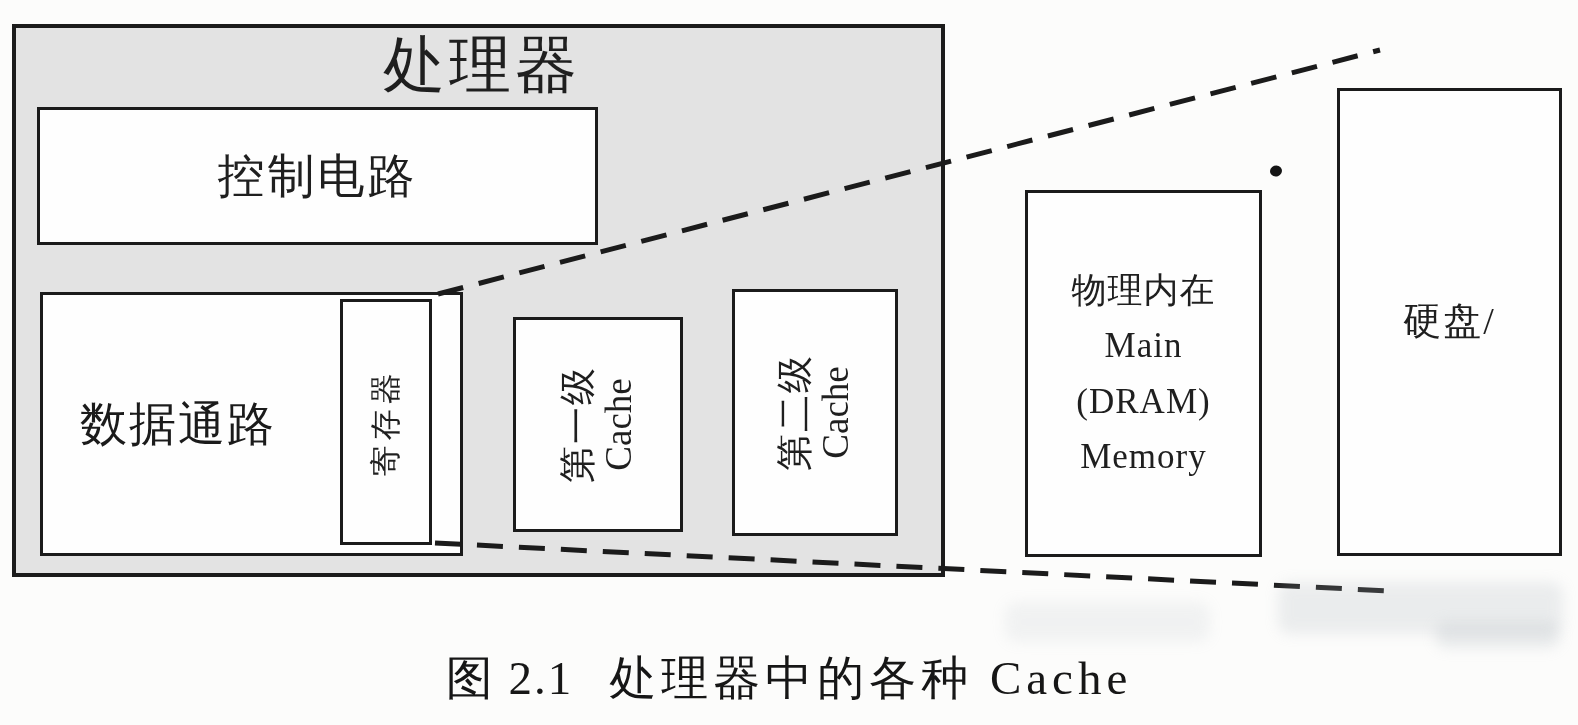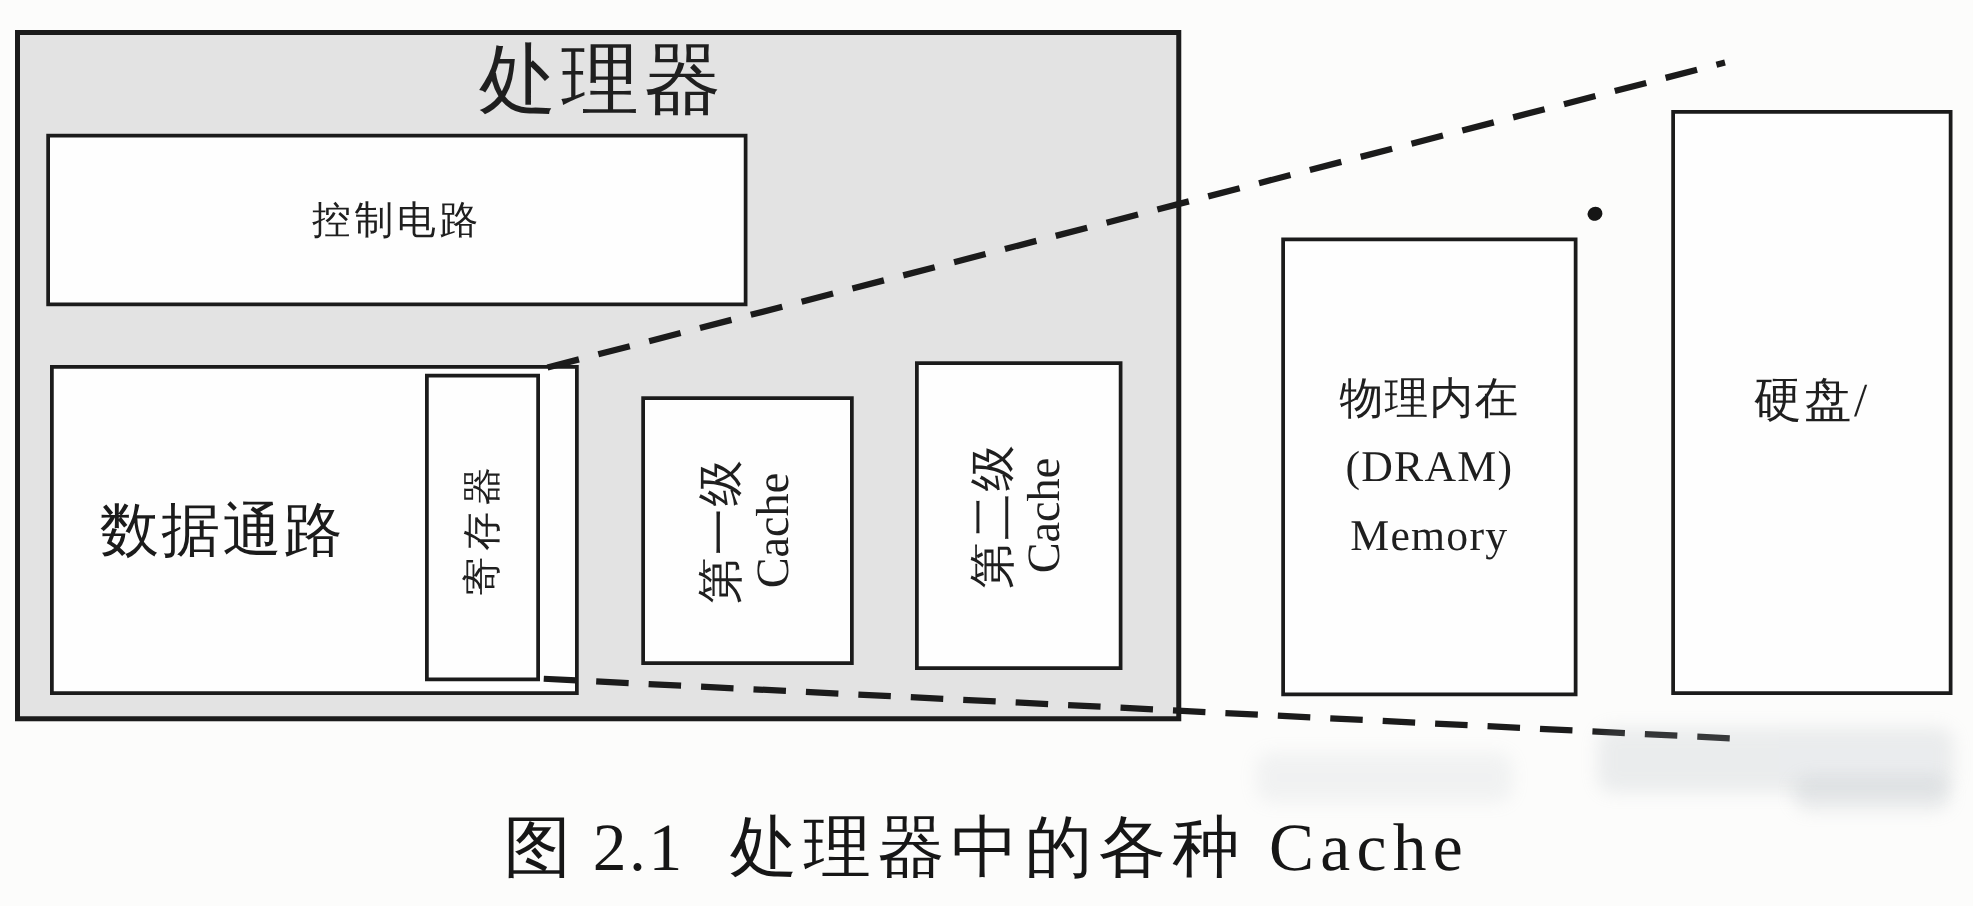--- a/index.html
+++ b/index.html
@@ -37,21 +37,21 @@
     position: absolute;
     left: 352px;
     top: 34px;
     width: 260px;
     height: 62px;
     font-size: 62px;
     letter-spacing: 4px;
     text-align: center;
     line-height: 62px;
   }
-  .control-label { font-size: 31px; letter-spacing: 3px; text-align: center; }
+  .control-label { font-size: 47px; letter-spacing: 3px; text-align: center; }
   .datapath-label-zone {
     position: absolute;
     left: 40px;
     top: 292px;
     width: 276px;
     height: 264px;
     display: flex;
     align-items: center;
     justify-content: center;
     font-size: 47px;
@@ -83,21 +83,21 @@
     height: 725px;
     pointer-events: none;
   }
   .caption {
     position: absolute;
     left: 0;
     top: 642px;
     width: 1578px;
     height: 72px;
     text-align: center;
-    font-size: 54px;
+    font-size: 47px;
     line-height: 72px;
     color: #161616;
   }
   .caption .fig-num { margin-right: 36px; letter-spacing: 2px; }
   .caption .fig-title { letter-spacing: 5px; }
   .ghost {
     position: absolute;
     background: #aeb6bd;
     border-radius: 12px;
     filter: blur(7px);
@@ -136,20 +136,21 @@
   <div class="box" style="left:732px; top:289px; width:166px; height:247px;">
     <div class="label rot cache-label">
       <div class="zh">第二级</div>
       <div class="en">Cache</div>
     </div>
   </div>
 
   <div class="box" style="left:1025px; top:190px; width:237px; height:367px;">
     <div class="label mem-label">
       <div>物理内在</div>
+      <div>Main</div>
       <div>(DRAM)</div>
       <div>Memory</div>
     </div>
   </div>
 
   <div class="box" style="left:1337px; top:88px; width:225px; height:468px;">
     <div class="label disk-label">
       <div>硬盘/</div>
     </div>
   </div>

